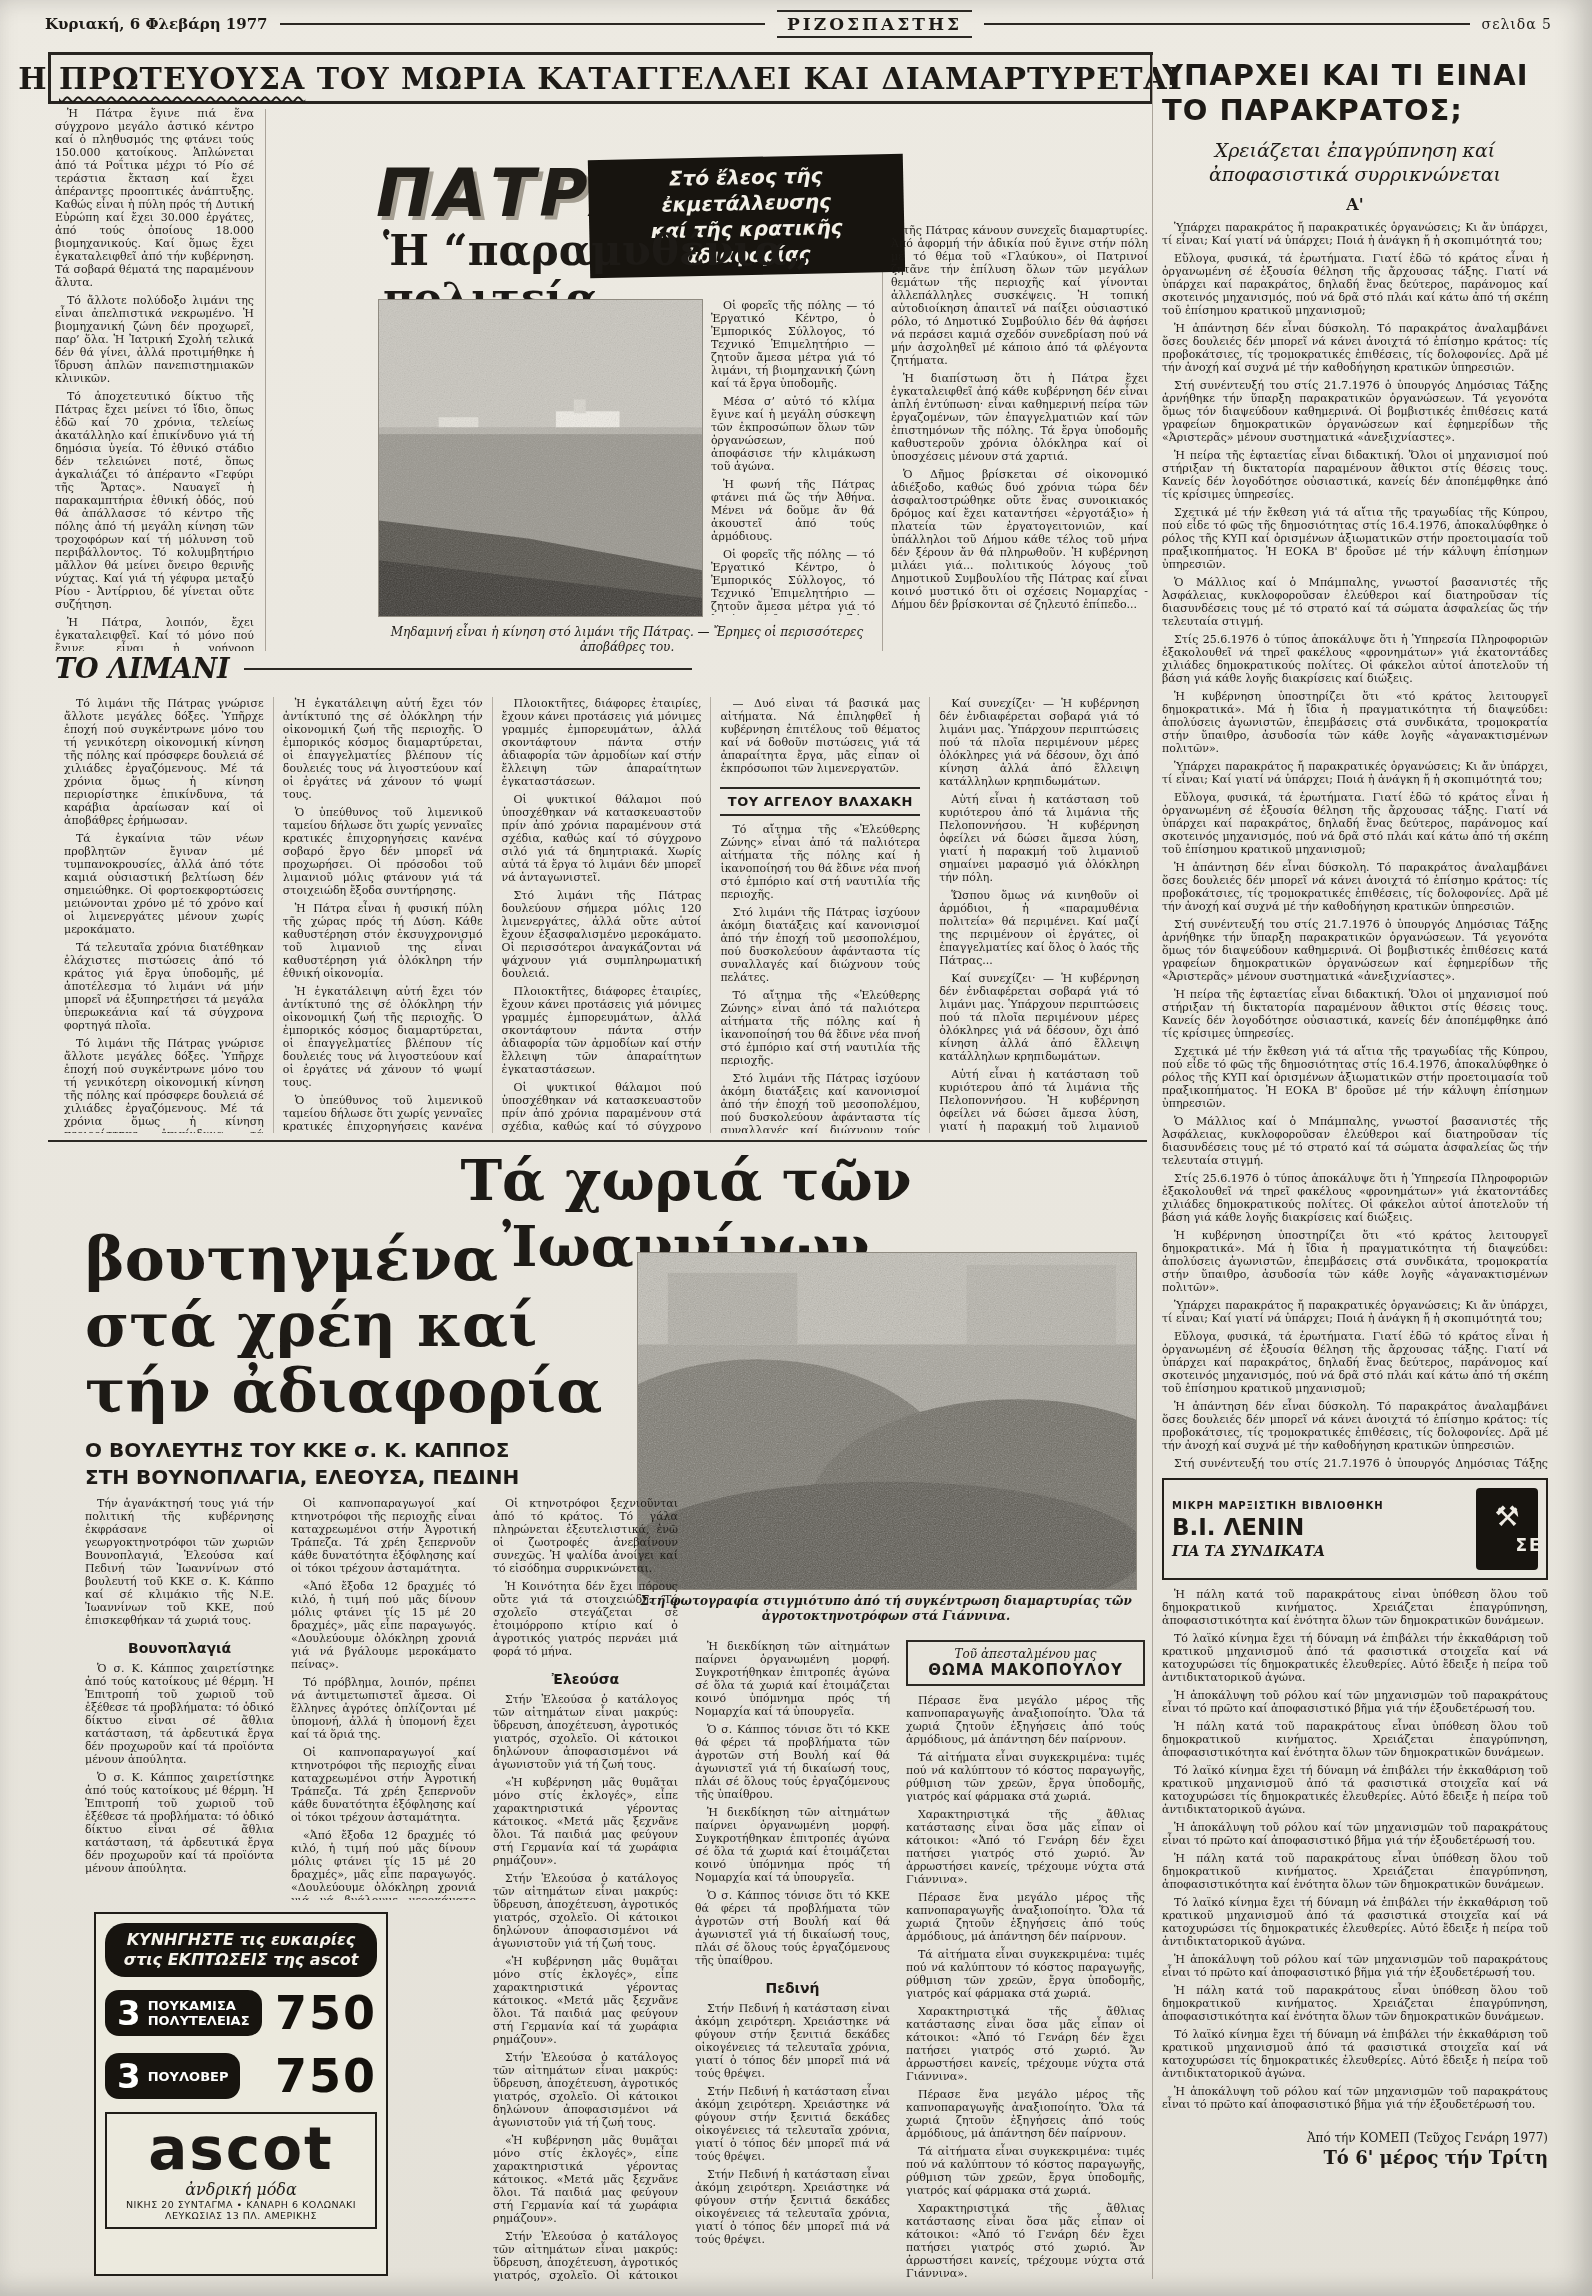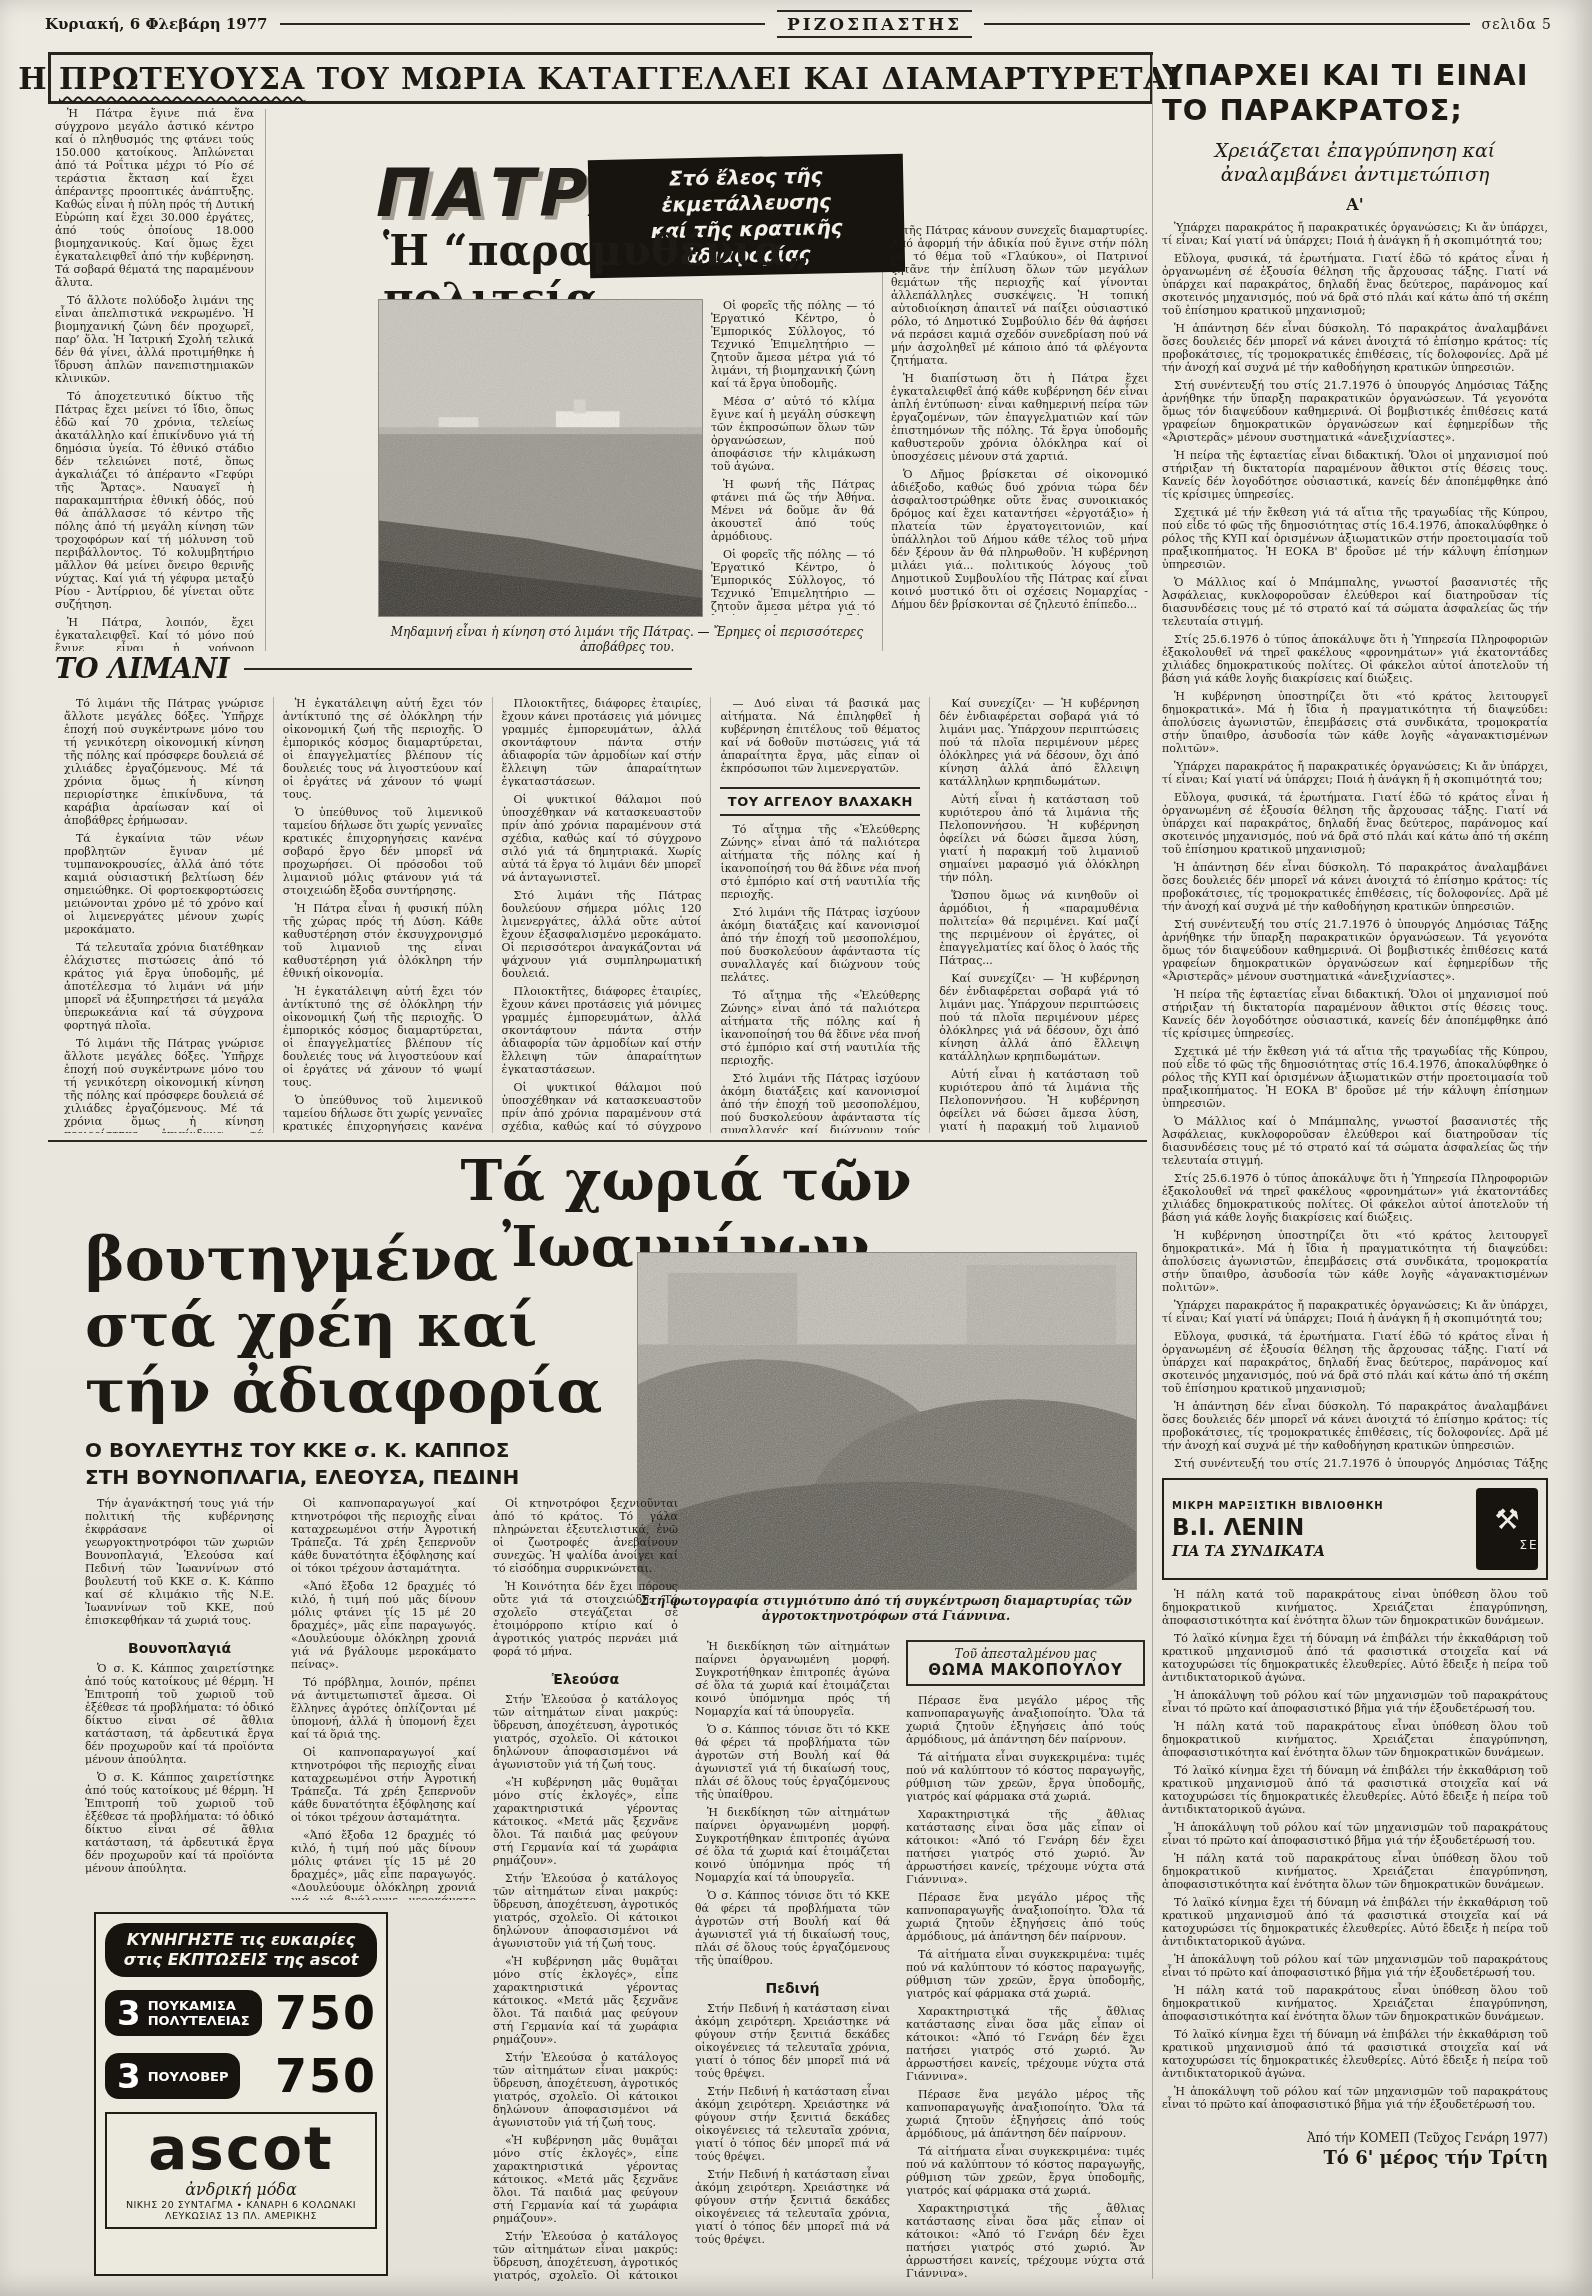--- a/index.html
+++ b/index.html
@@ -83,21 +83,21 @@
   .pk-text1{height:1249px;}
   .pk-text2{height:537px;margin-top:8px;}
   .lenin-ad{display:flex;align-items:center;border:2px solid #23201b;padding:8px;margin-top:8px;}
   .lenin-left{flex:1;}
   .lenin-l1{font-size:10px;font-weight:bold;letter-spacing:1px;font-family:"DejaVu Sans",sans-serif;}
   .lenin-name{font-size:23px;font-weight:bold;margin:3px 0;font-family:"DejaVu Sans",sans-serif;}
   .lenin-l3{font-size:14px;font-weight:bold;font-style:italic;}
   .lenin-badge{width:62px;height:82px;background:#17140f;color:#efece4;display:flex;flex-direction:column;
                align-items:center;justify-content:center;gap:4px;border-radius:4px;}
   .lenin-glyph{font-size:28px;line-height:28px;}
-  .lenin-se{font-size:12px;font-weight:normal;letter-spacing:2px;font-family:"DejaVu Sans",sans-serif;margin-left:44px;}
+  .lenin-se{font-size:17px;font-weight:bold;letter-spacing:2px;font-family:"DejaVu Sans",sans-serif;margin-left:44px;}
   .pk-src{text-align:right;font-size:12px;margin-top:6px;}
   .pk-next{text-align:right;font-weight:bold;font-size:18px;margin-top:2px;}
 </style>
 </head>
 <body>
 
 <svg width="0" height="0" style="position:absolute">
   <defs>
     <filter id="noiseF" x="0" y="0" width="100%" height="100%">
       <feTurbulence type="fractalNoise" baseFrequency="0.85" numOctaves="2" result="n"></feTurbulence>
@@ -322,21 +322,21 @@
       <div class="ascot-tag">ἀνδρική μόδα</div>
       <div class="ascot-addr">ΝΙΚΗΣ 20 ΣΥΝΤΑΓΜΑ • ΚΑΝΑΡΗ 6 ΚΟΛΩΝΑΚΙ</div>
       <div class="ascot-addr">ΛΕΥΚΩΣΙΑΣ 13 ΠΛ. ΑΜΕΡΙΚΗΣ</div>
     </div>
   </div>
 
   <div class="abs rightcol">
     <div class="pk-title pre">ΥΠΑΡΧΕΙ ΚΑΙ ΤΙ ΕΙΝΑΙ
 ΤΟ ΠΑΡΑΚΡΑΤΟΣ;</div>
     <div class="pk-sub pre">Χρειάζεται ἐπαγρύπνηση καί
-ἀναλαμβάνει ἀντιμετώπιση</div>
+ἀποφασιστικά συρρικνώνεται</div>
     <div class="pk-part">Α'</div>
     <div class="jtext pk-text1">
         <p>Ὑπάρχει παρακράτος ἤ παρακρατικές ὀργανώσεις; Κι ἄν ὑπάρχει, τί εἶναι; Καί γιατί νά ὑπάρχει; Ποιά ἡ ἀνάγκη ἤ ἡ σκοπιμότητά του;</p>
         <p>Εὔλογα, φυσικά, τά ἐρωτήματα. Γιατί ἐδῶ τό κράτος εἶναι ἡ ὀργανωμένη σέ ἐξουσία θέληση τῆς ἄρχουσας τάξης. Γιατί νά ὑπάρχει καί παρακράτος, δηλαδή ἕνας δεύτερος, παράνομος καί σκοτεινός μηχανισμός, πού νά δρᾶ στό πλάι καί κάτω ἀπό τή σκέπη τοῦ ἐπίσημου κρατικοῦ μηχανισμοῦ;</p>
         <p>Ἡ ἀπάντηση δέν εἶναι δύσκολη. Τό παρακράτος ἀναλαμβάνει ὅσες δουλειές δέν μπορεῖ νά κάνει ἀνοιχτά τό ἐπίσημο κράτος: τίς προβοκάτσιες, τίς τρομοκρατικές ἐπιθέσεις, τίς δολοφονίες. Δρᾶ μέ τήν ἀνοχή καί συχνά μέ τήν καθοδήγηση κρατικῶν ὑπηρεσιῶν.</p>
         <p>Στή συνέντευξή του στίς 21.7.1976 ὁ ὑπουργός Δημόσιας Τάξης ἀρνήθηκε τήν ὕπαρξη παρακρατικῶν ὀργανώσεων. Τά γεγονότα ὅμως τόν διαψεύδουν καθημερινά. Οἱ βομβιστικές ἐπιθέσεις κατά γραφείων δημοκρατικῶν ὀργανώσεων καί ἐφημερίδων τῆς «Ἀριστερᾶς» μένουν συστηματικά «ἀνεξιχνίαστες».</p>
         <p>Ἡ πείρα τῆς ἑφταετίας εἶναι διδακτική. Ὅλοι οἱ μηχανισμοί πού στήριξαν τή δικτατορία παραμένουν ἄθικτοι στίς θέσεις τους. Κανείς δέν λογοδότησε οὐσιαστικά, κανείς δέν ἀποπέμφθηκε ἀπό τίς κρίσιμες ὑπηρεσίες.</p>
         <p>Σχετικά μέ τήν ἔκθεση γιά τά αἴτια τῆς τραγωδίας τῆς Κύπρου, πού εἶδε τό φῶς τῆς δημοσιότητας στίς 16.4.1976, ἀποκαλύφθηκε ὁ ρόλος τῆς ΚΥΠ καί ὁρισμένων ἀξιωματικῶν στήν προετοιμασία τοῦ πραξικοπήματος. Ἡ ΕΟΚΑ Β' δροῦσε μέ τήν κάλυψη ἐπίσημων ὑπηρεσιῶν.</p>
         <p>Ὁ Μάλλιος καί ὁ Μπάμπαλης, γνωστοί βασανιστές τῆς Ἀσφάλειας, κυκλοφοροῦσαν ἐλεύθεροι καί διατηροῦσαν τίς διασυνδέσεις τους μέ τό στρατό καί τά σώματα ἀσφαλείας ὥς τήν τελευταία στιγμή.</p>
         <p>Στίς 25.6.1976 ὁ τύπος ἀποκάλυψε ὅτι ἡ Ὑπηρεσία Πληροφοριῶν ἐξακολουθεῖ νά τηρεῖ φακέλους «φρονημάτων» γιά ἑκατοντάδες χιλιάδες δημοκρατικούς πολίτες. Οἱ φάκελοι αὐτοί ἀποτελοῦν τή βάση γιά κάθε λογῆς διακρίσεις καί διώξεις.</p>

